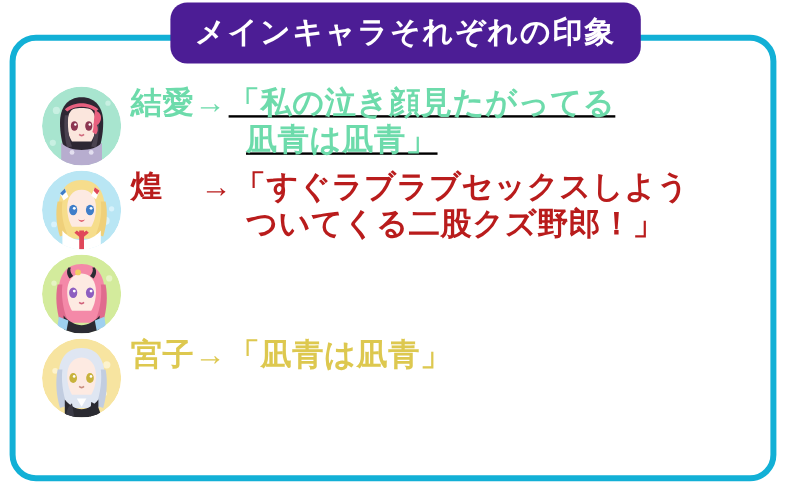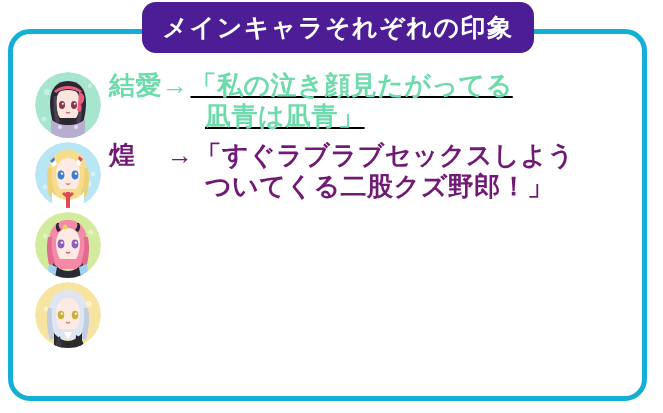--- a/index.html
+++ b/index.html
@@ -96,21 +96,21 @@
   }
   .line1 { display: block; }
   .line2 { display: block; padding-left: 96px; }
 
   .name { display: inline-block; }
   .name.single { width: 58px; }
   .arrow { display: inline-block; padding: 0 2px 0 0; }
 
   
   .r1 .row-text { color: #6ddbab; }
-  .r2 .row-text { color: #701a75; }
+  .r2 .row-text { color: #b91c1c; }
   .r3 .row-text { color: #a9ce55; }
   .r4 .row-text { color: #ddc84f; }
 
   .r1 { margin-top: 2px; text-decoration: underline; }
   .r2 { margin-top: 0px; }
   .r3 { margin-top: 0px; }
   .r4 { margin-top: 0px; }
 </style>
 </head>
 <body>
@@ -230,20 +230,25 @@
             <ellipse cx="40" cy="33" rx="3.2" ry="4.2" fill="#c8b23c"></ellipse>
             <circle cx="26.8" cy="31.7" r="1.1" fill="#ffffff"></circle>
             <circle cx="40.8" cy="31.7" r="1.1" fill="#ffffff"></circle>
             <path d="M31 40q2 2 4 0" stroke="#c98c7e" stroke-width="1.3" fill="none"></path>
             <path d="M19 51c4 5 9 8 14 8s10-3 14-8v15H19z" fill="#2a2a31"></path>
             <path d="M29 50h8l-4 7z" fill="#ffffff"></path>
             <path d="M41 53c5 2 8 7 8 13h-9z" fill="#2a2a31"></path>
             <path d="M25 54c-4 3-5 8-5 12h7z" fill="#3a3a45"></path>
           </svg>
         </div>
+        <div class="row-text">
+          <span class="line1">
+            <span class="name">宮子</span><span class="arrow">→</span><span>「凪青は凪青」</span>
+          </span>
+        </div>
       </div>
 
     </div>
   </div>
 
   <div class="title-badge">
     <span class="title-text">メインキャラそれぞれの印象</span>
   </div>
 
 </div>

